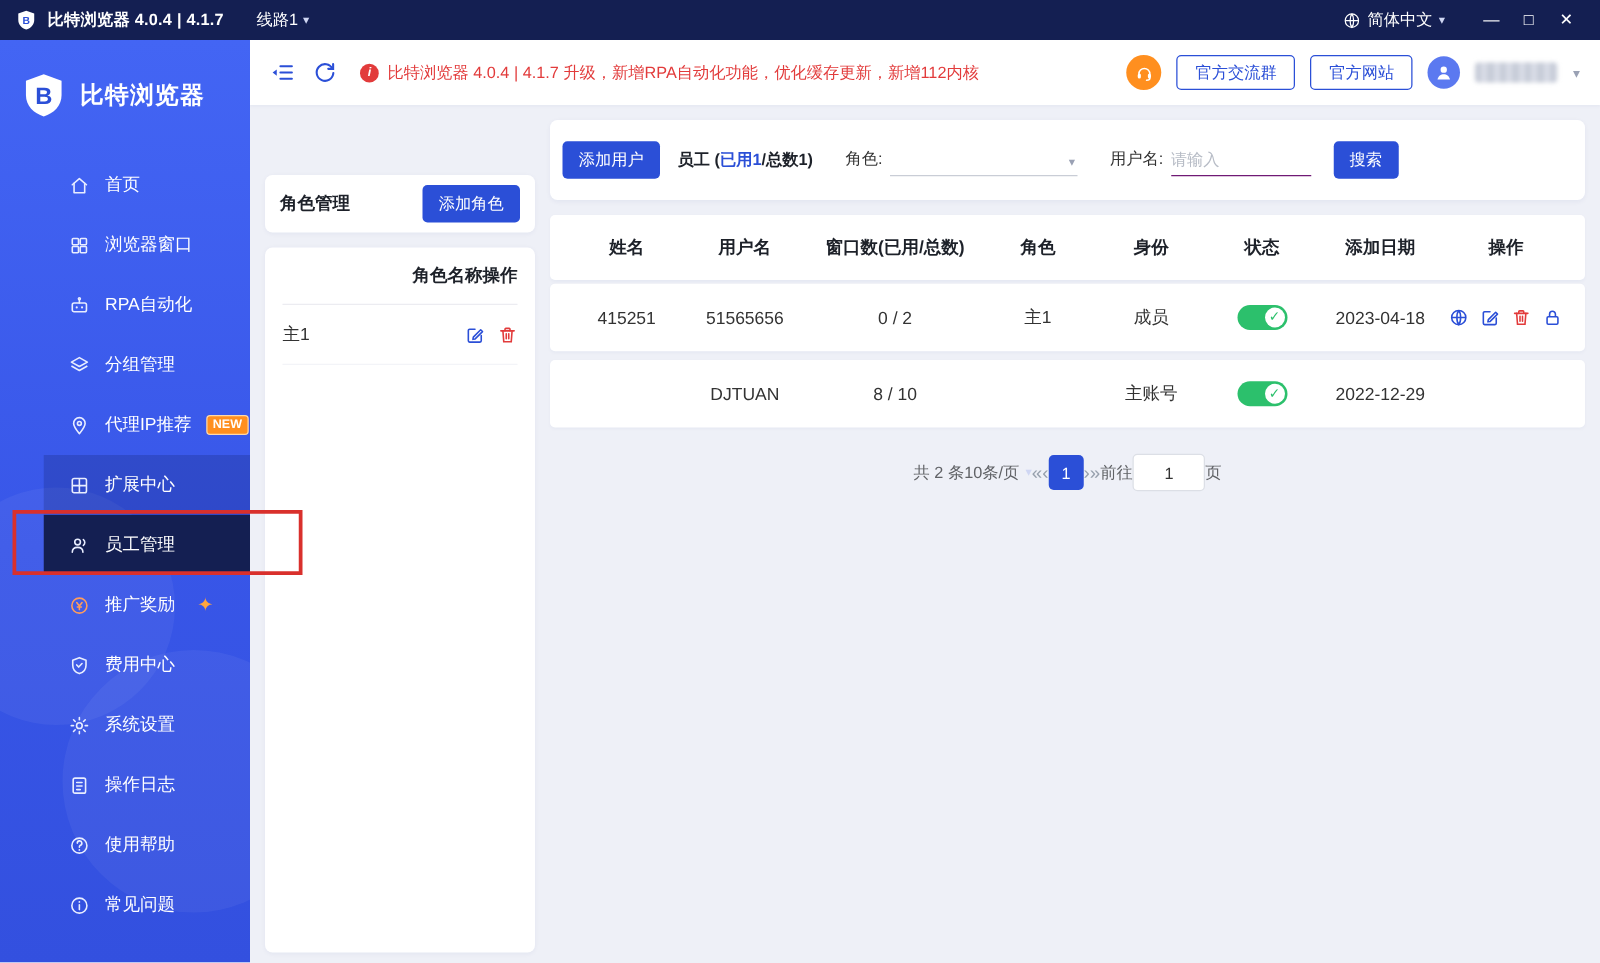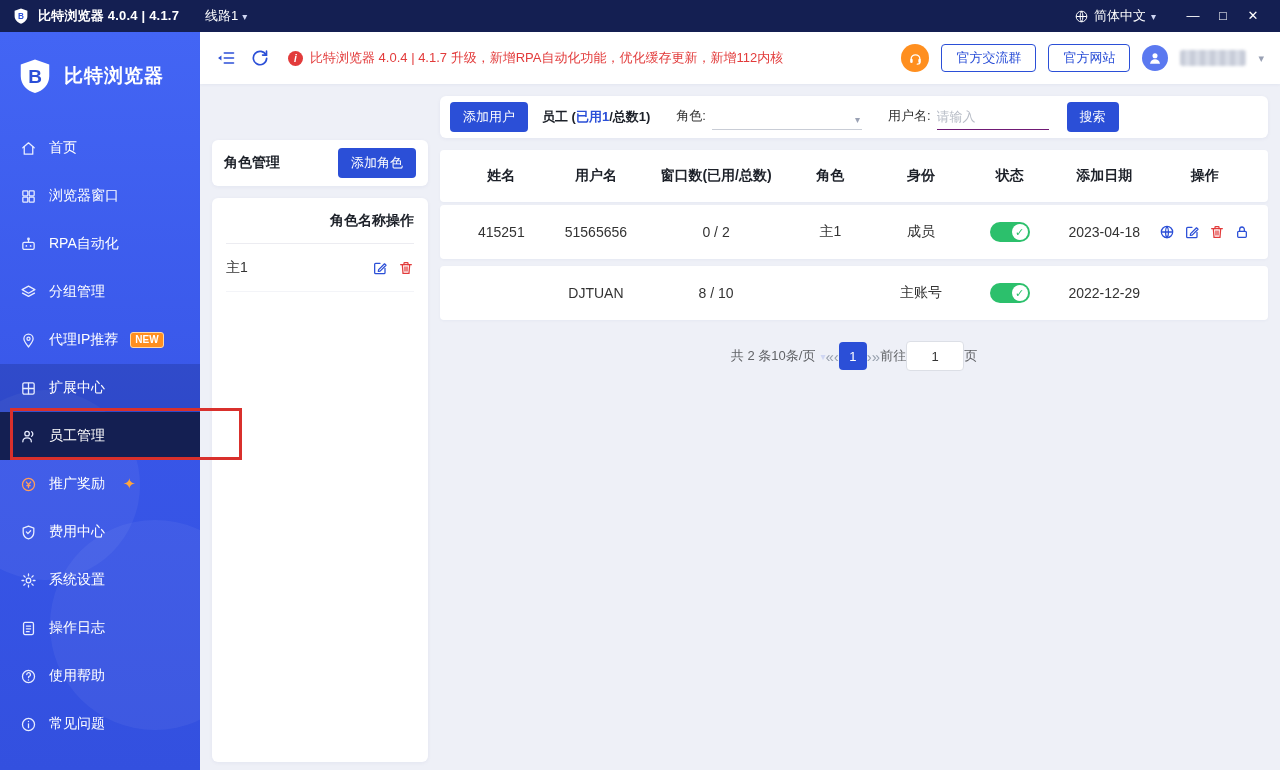--- a/index.html
+++ b/index.html
@@ -18,21 +18,21 @@
   .tb-winbtn { width:30px; text-align:center; font-size:13px; cursor:pointer; line-height:32px; }
   .caret { font-size:10px; color:#cfd6f3; }
 
   
   .sidebar { position:absolute; top:32px; left:0; bottom:0; width:200px; background:linear-gradient(180deg,#4365f4 0%,#3856e8 55%,#3350df 100%); color:#fff; overflow:hidden; z-index:10; }
   .side-deco1 { position:absolute; left:-50px; bottom:190px; width:190px; height:190px; border-radius:50%; background:rgba(255,255,255,0.05); }
   .side-deco2 { position:absolute; right:-60px; bottom:40px; width:210px; height:210px; border-radius:50%; background:rgba(255,255,255,0.05); }
   .brand { display:flex; align-items:center; gap:10px; padding:24px 16px 0 16px; height:64px; position:relative; }
   .brand-logo { width:38px; height:38px; }
   .brand-name { font-size:19px; font-weight:700; letter-spacing:1px; }
-  .menu { margin-top:28px; position:relative; }
+  .menu { margin-top:28px; position:relative;padding-left:35px; }
   .menu-item { height:48px; display:flex; align-items:center; gap:12px; padding:0 20px; font-size:14px; cursor:pointer; position:relative; }
   .menu-item.dim { background:rgba(15,28,90,0.22); }
   .menu-item.active { background:#141f52; }
   .mi-icon { width:17px; height:17px; color:#e8edff; flex:none; }
   .mi-icon.orange { color:#ff9d5c; }
   .mi-label { white-space:nowrap; }
   .new-badge { background:#ff8f1f; color:#fff; font-size:10px; font-weight:700; border-radius:3px; padding:2px 4px; line-height:1; border:1px solid #ffd9a8; }
   .sparkle { color:#ffa53d; font-size:15px; margin-left:6px; }
 
   
@@ -59,21 +59,21 @@
   .btn-primary { background:#2b4fd7; color:#fff; border:none; border-radius:4px; height:30px; padding:0 13px; font-size:13px; cursor:pointer; font-family:inherit; }
   .role-table { flex:1; padding:0 14px; }
   .role-thead { height:46px; display:flex; align-items:center; justify-content:flex-end; font-size:14px; font-weight:700; color:#1d2129; border-bottom:1px solid #ececf1; }
   .role-row { height:48px; display:flex; align-items:center; justify-content:space-between; font-size:14px; color:#333; border-bottom:1px solid #f3f4f8; }
   .role-ops { display:flex; align-items:center; gap:10px; }
   .op-icon { width:16px; height:16px; cursor:pointer; }
   .blue { color:#2b4fd7; }
   .red { color:#e23b3b; }
 
   .right-col { flex:1; display:flex; flex-direction:column; min-width:0; }
-  .user-head { height:42px; display:flex; align-items:center; padding:0 10px; margin-bottom:12px; font-size:13px; }
+  .user-head { height:64px; display:flex; align-items:center; padding:0 10px; margin-bottom:12px; font-size:13px; }
   .summary { margin-left:14px; font-weight:700; color:#1d2129; font-size:13px; white-space:nowrap; }
   .summary .used { color:#2b4fd7; }
   .field { display:flex; align-items:flex-end; margin-left:26px; gap:6px; }
   .field-label { color:#333; padding-bottom:5px; white-space:nowrap; }
   .uline-select { width:150px; height:26px; border-bottom:1px solid #c9cdd6; position:relative; cursor:pointer; }
   .uline-select .caret { position:absolute; right:2px; bottom:4px; color:#9aa1b4; }
   .uline-input { width:112px; height:26px; border:none; border-bottom:1px solid #701a75; background:transparent; font-size:13px; font-family:inherit; color:#333; outline:none; }
   .uline-input::placeholder { color:#b7bcc6; }
   .search-btn { margin-left:18px; }
 

